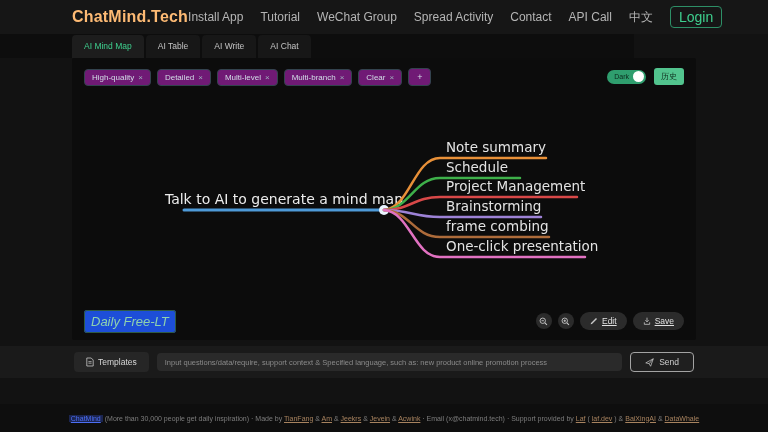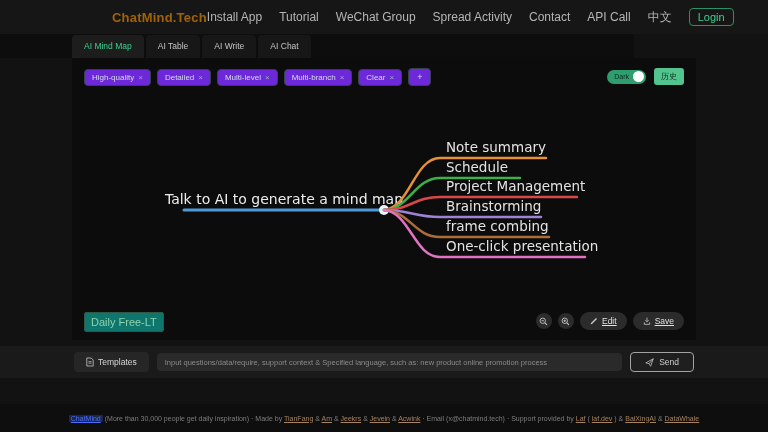--- a/index.html
+++ b/index.html
@@ -1,49 +1,49 @@
 <!DOCTYPE html>
 <html><head>
 <meta charset="utf-8">
 <style>
   * { margin:0; padding:0; box-sizing:border-box; }
   html,body { width:768px; height:432px; overflow:hidden; }
   body { background:#121212; font-family:"Liberation Sans","DejaVu Sans",sans-serif; color:#e0e0e0; position:relative; }
 
   
   .header { position:absolute; left:0; top:0; width:768px; height:34px; background:#161616; display:flex; align-items:center; }
-  .logo { margin-left:112px; font-size:13px; font-weight:bold; color:#a16207; letter-spacing:.2px; }
+  .logo { margin-left:72px; font-size:16px; font-weight:bold; color:#fdba74; letter-spacing:.2px; }
   .nav { margin-left:auto; margin-right:74px; display:flex; align-items:center; gap:17px; }
   .nav-item { font-size:12px; color:#b5b5b5; cursor:pointer; white-space:nowrap; }
-  .login-btn { font-size:11px; color:#3ecf8e; border:1px solid #2d8f66; border-radius:4px; padding:2px 8px; background:transparent; cursor:pointer; }
+  .login-btn { font-size:14px; color:#3ecf8e; border:1px solid #2d8f66; border-radius:4px; padding:2px 8px; background:transparent; cursor:pointer; }
 
   
   .tabbar { position:absolute; left:0; top:34px; width:634px; height:24px; background:#0d0d0d; display:flex; align-items:flex-end; padding-left:72px; gap:2px; }
   .tab { font-size:8.5px; color:#c4c4c4; background:#171717; padding:6px 12px 7px; border-radius:4px 4px 0 0; cursor:pointer; white-space:nowrap; }
   .tab.active { background:#1d1d1d; color:#3ecf8e; }
 
   
   .canvas { position:absolute; left:72px; top:58px; width:624px; height:282px; background:#0c0c0c; border-radius:2px; }
   .chips-row { position:absolute; left:12px; top:10px; display:flex; align-items:center; gap:6px; }
-  .chip { display:flex; align-items:center; gap:4px; background:#6d28d9; border:1px solid #33434e; color:#d3dfe8; font-size:8px; padding:3px 7px; border-radius:4px; cursor:pointer; white-space:nowrap; }
+  .chip { display:flex; align-items:center; gap:4px; background:#701a75; border:1px solid #33434e; color:#d3dfe8; font-size:8px; padding:3px 7px; border-radius:4px; cursor:pointer; white-space:nowrap; }
   .chip .x { color:#9fb1bd; font-size:8px; }
   .chip.add { padding:3px 8px; font-size:9px; }
   .canvas-topright { position:absolute; right:12px; top:10px; display:flex; align-items:center; gap:8px; }
   .theme-toggle { display:flex; align-items:center; background:#2f9e6e; border-radius:9px; height:14px; padding:0 2px 0 7px; cursor:pointer; }
   .theme-toggle .t-label { font-size:7px; color:#0c2a1d; margin-right:4px; }
   .theme-toggle .knob { width:11px; height:11px; background:#fff; border-radius:50%; }
   .history-btn { background:#52c48e; color:#10301f; font-size:8px; padding:3px 7px; border-radius:3px; border:none; cursor:pointer; }
 
   .mindmap { position:absolute; left:0; top:0; width:624px; height:282px; }
   .mindmap text { fill:#e3e3e3; font-family:"DejaVu Sans","Liberation Sans",sans-serif; }
   .mindmap .root-label { font-size:14px; fill:#ececec; }
   .mindmap .branch-label { font-size:13.5px; }
 
   .canvas-bottomleft { position:absolute; left:12px; bottom:10px; }
-  .free-badge { font-size:11px; color:#8fd2ae; border:1px solid #2e5a45; border-radius:3px; padding:3px 6px; background:#0f766e; }
+  .free-badge { font-size:13px; color:#8fd2ae; border:1px solid #2e5a45; border-radius:3px; padding:3px 6px; background:#1d4ed8;font-style:italic; }
   .canvas-bottomright { position:absolute; right:12px; bottom:10px; display:flex; align-items:center; gap:6px;text-decoration:underline; }
   .round-btn { width:16px; height:16px; border-radius:50%; background:#2b2b2b; border:none; display:flex; align-items:center; justify-content:center; cursor:pointer; }
   .pill-btn { display:flex; align-items:center; gap:4px; background:#2b2b2b; border:none; border-radius:10px; color:#e0e0e0; font-size:8.5px; padding:4px 10px; cursor:pointer; }
   .pill-btn svg, .round-btn svg { display:block; }
 
   
   .composer { position:absolute; left:0; top:346px; width:768px; height:32px; background:#1a1a1a; display:flex; align-items:center; padding:0 74px; gap:8px; }
   .templates-btn { display:flex; align-items:center; gap:4px; background:#262626; border:none; border-radius:4px; color:#d8d8d8; font-size:8.5px; padding:5px 12px; cursor:pointer; white-space:nowrap; }
   .prompt-input { flex:1; height:18px; background:#2a2a2a; border:none; border-radius:4px; color:#cfcfcf; font-size:7.5px; padding:8px 8px; outline:none; }
   .prompt-input::placeholder { color:#8a8a8a; }

